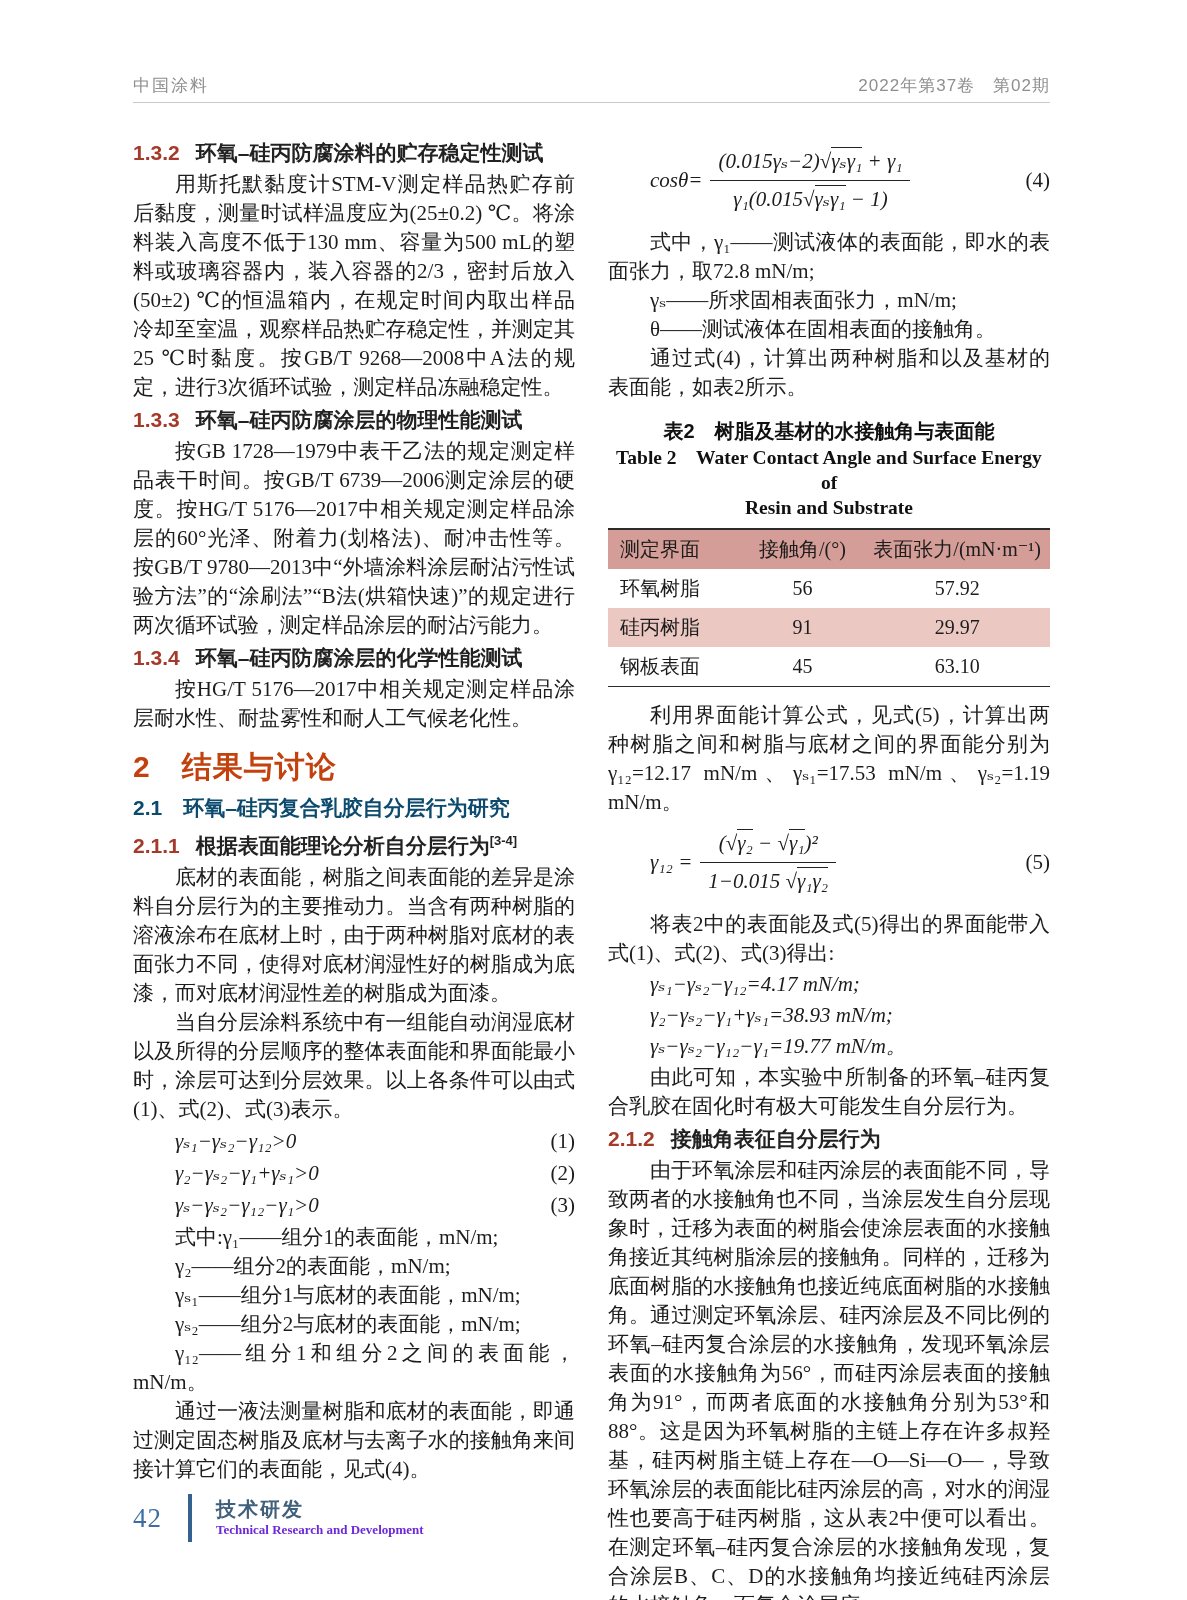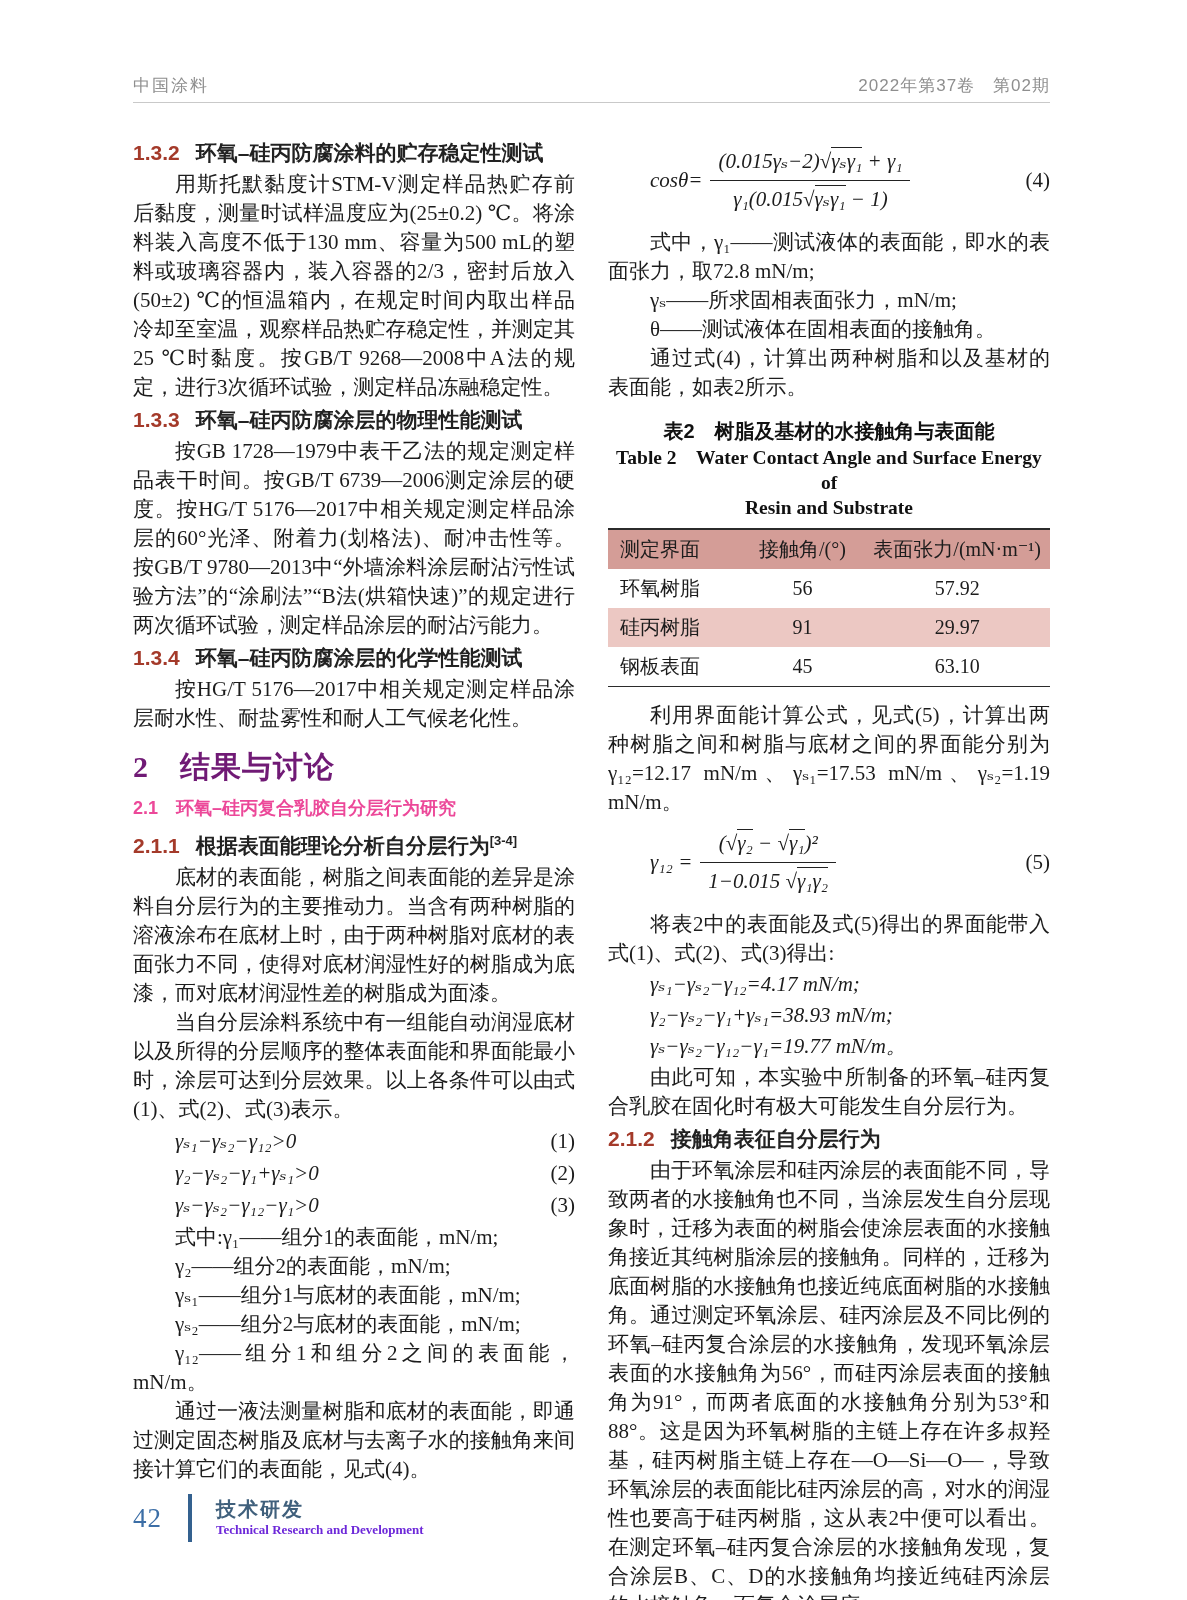--- a/index.html
+++ b/index.html
@@ -30,27 +30,27 @@
 
   .subhead {
     font-family:"Liberation Sans","DejaVu Sans",sans-serif;
     font-weight:600; font-size:21px; line-height:30px;
     margin:3px 0 2px; text-align:left; color:#222;
   }
   .subhead .no { color:#a43a2a; margin-right:16px; font-weight:bold; }
   .subhead sup { font-size:13px; }
 
   .h1main {
-    font-family:Liberation Serif, serif;
-    font-weight:bold; font-size:30px; line-height:36px; color:#701a75;
+    font-family:Liberation Sans, sans-serif;
+    font-weight:bold; font-size:30px; line-height:36px; color:#c2410c;
     margin:16px 0 8px; text-align:left; letter-spacing:1px;
   }
   .h2main {
     font-family:"Liberation Sans","DejaVu Sans",sans-serif;
-    font-weight:bold; font-size:18px; line-height:30px; color:#ec4899;
+    font-weight:bold; font-size:21px; line-height:30px; color:#0c4a6e;
     margin:2px 0 3px; text-align:left;
   }
 
   
   .eqrow { display:flex; align-items:baseline; margin:3px 0; }
   .eqrow .eqbody { margin-left:2em; font-style:italic; }
   .eqrow .eqtag { margin-left:auto; }
 
   
   .formula { display:flex; align-items:center; margin:12px 0 14px; font-style:italic; }

